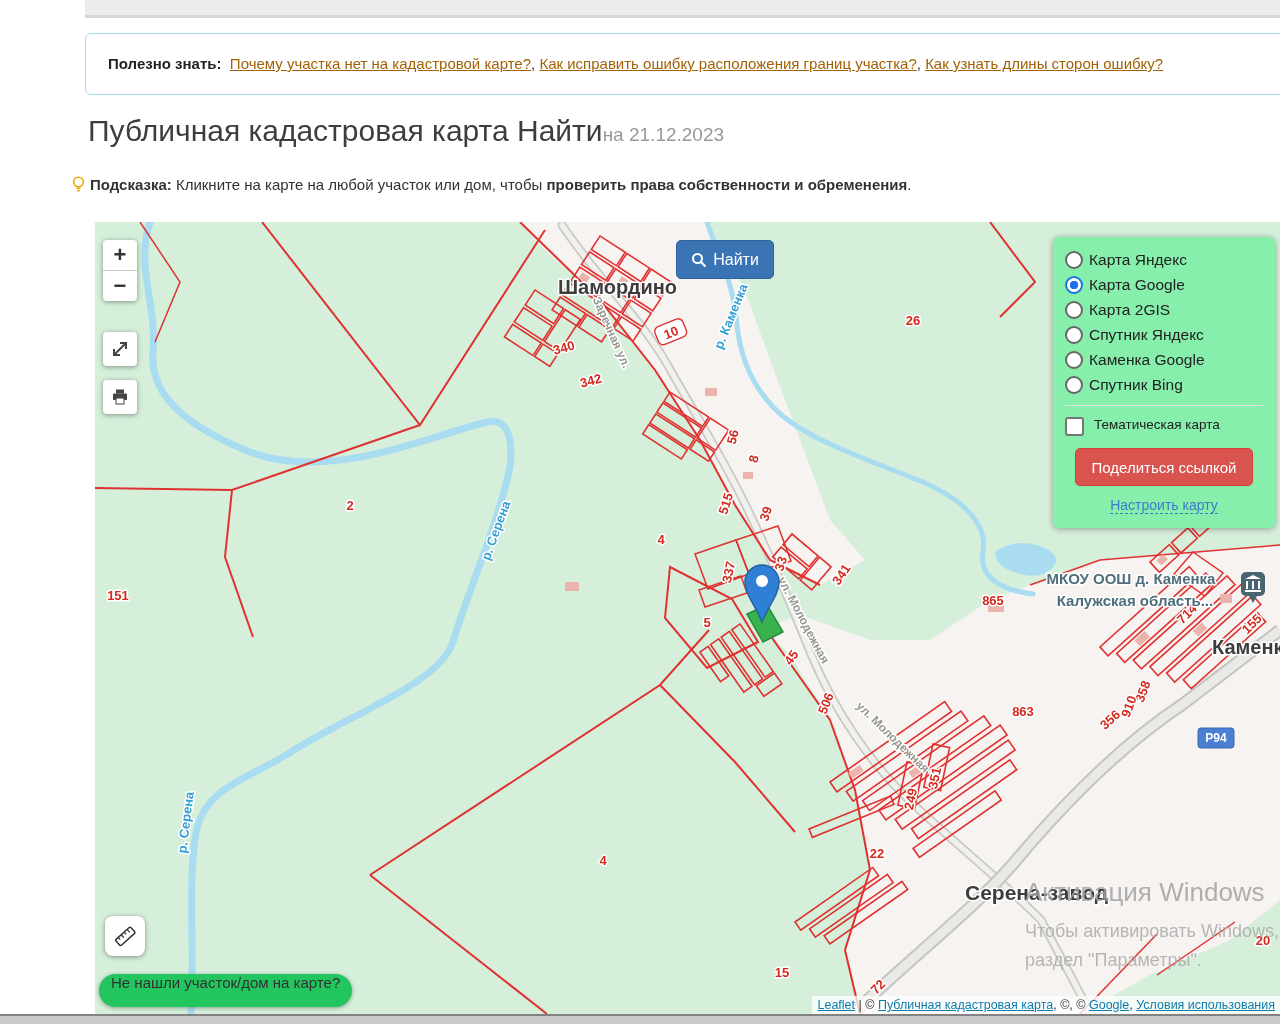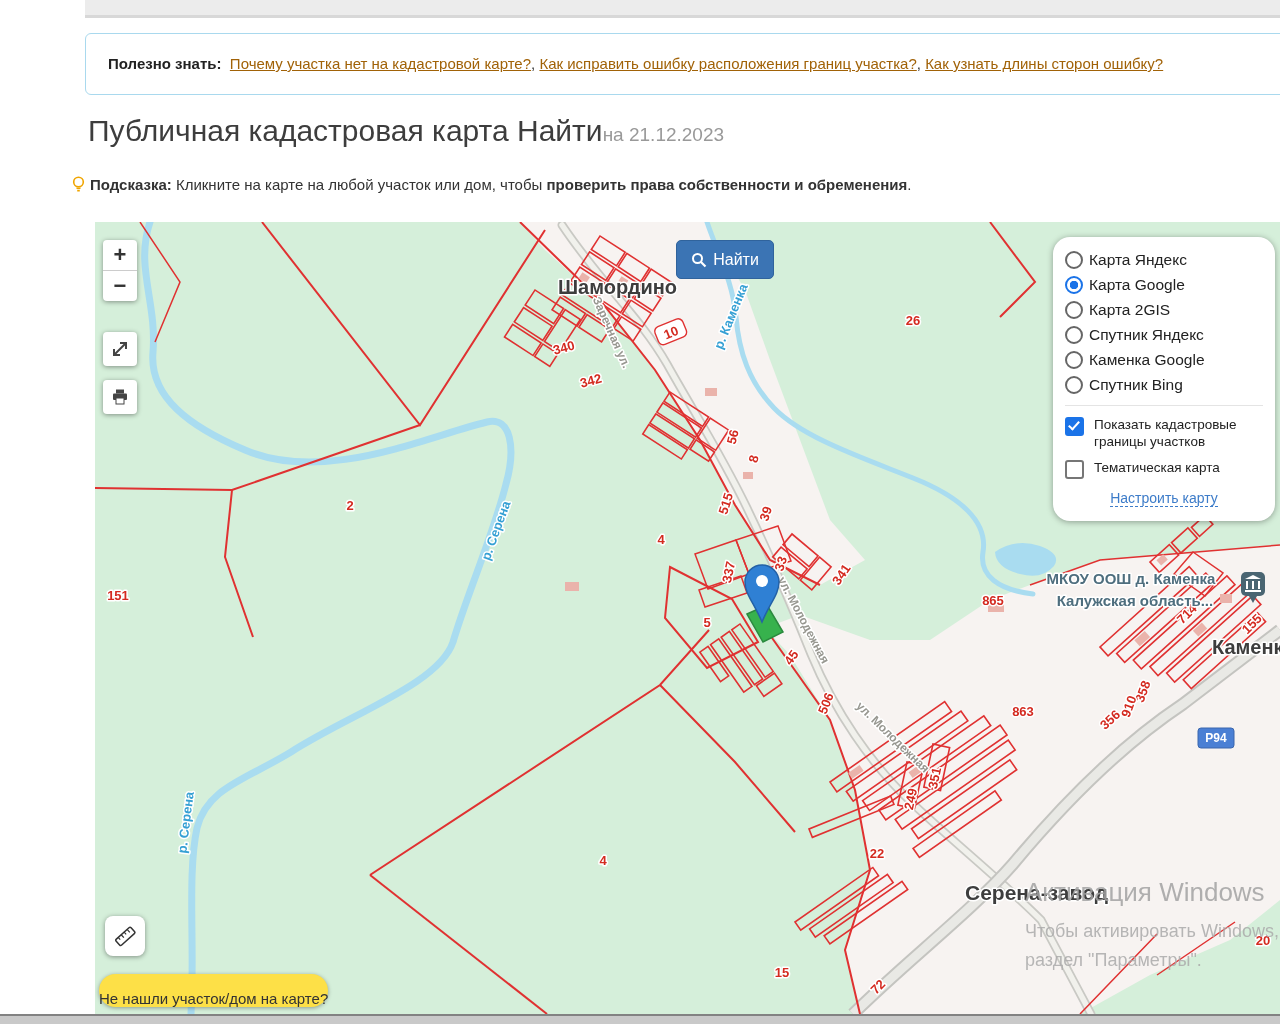--- a/index.html
+++ b/index.html
@@ -28,37 +28,37 @@
   #zoombox .zb:first-child{border-bottom:1px solid #ccc;}
   #fsbtn{left:8px;top:110px;width:34px;height:34px;}
   #prbtn{left:8px;top:158px;width:34px;height:34px;}
   #measure{left:10px;top:694px;width:40px;height:40px;border-radius:8px;}
   #searchwrap{position:absolute;left:57px;top:18px;}
   #searchinput{width:492px;height:33px;border:1px solid #bbb;border-radius:4px;font-size:16px;color:#666;
     padding:0 10px;font-family:"Liberation Sans",sans-serif;outline:none;}
   #findbtn{position:absolute;left:581px;top:18px;width:96px;height:37px;background:#3b74b4;border:1px solid #30639c;
     border-radius:5px;color:#fff;font-size:16px;display:flex;align-items:center;justify-content:center;gap:6px;cursor:pointer;}
   
-  #panel{position:absolute;left:958px;top:15px;width:222px;background:#ffffff;border-radius:17px;
+  #panel{position:absolute;left:958px;top:15px;width:222px;background:#86efac;border-radius:6px;
     box-shadow:0 1px 6px rgba(0,0,0,.35);padding:10px 12px 12px 12px;box-sizing:border-box;}
   #panel .row{display:flex;align-items:center;height:25px;font-size:15.5px;color:#222;cursor:pointer;}
   .radio{width:14px;height:14px;border:2px solid #666;border-radius:50%;margin-right:6px;flex:none;background:#fff;}
   .radio.sel{border-color:#1a73e8;background:radial-gradient(circle,#1a73e8 0 4px,#fff 4.5px);}
   #panel .div{border-top:1px solid #e4e4e4;margin:8px 0 10px 0;}
   #panel .crow{display:flex;align-items:flex-start;font-size:13.5px;color:#222;margin-bottom:9px;cursor:pointer;line-height:17px;}
   .cb{width:15px;height:15px;border:2px solid #767676;border-radius:3px;background:#fff;flex:none;margin-right:10px;position:relative;margin-top:1px;}
   .cb.on{background:#1a73e8;border-color:#1a73e8;}
   .cb.on::after{content:"";position:absolute;left:4px;top:0px;width:4px;height:9px;border:solid #fff;border-width:0 2px 2px 0;transform:rotate(42deg);}
   #sharebtn{display:block;margin:12px auto 0 auto;width:178px;height:38px;background:#d9534f;border:1px solid #d43f3a;
     border-radius:5px;color:#fff;font-size:15px;font-family:"Liberation Sans",sans-serif;cursor:pointer;}
   #cfglink{display:block;margin:11px auto 2px auto;width:fit-content;color:#3d7cc9;font-size:14px;
     border-bottom:1px dashed #3d7cc9;cursor:pointer;}
   
-  #notfound{position:absolute;left:4px;top:752px;height:33px;background:#fde047;border-radius:17px;
-    box-shadow:0 1px 4px rgba(0,0,0,.35);display:flex;align-items:flex-end;padding:0 0;font-size:15px;color:#333;cursor:pointer;}
+  #notfound{position:absolute;left:4px;top:752px;height:33px;background:#22c55e;border-radius:17px;
+    box-shadow:0 1px 4px rgba(0,0,0,.35);display:flex;align-items:flex-start;padding:0 12px;font-size:15px;color:#333;cursor:pointer;}
   
   #attrib{position:absolute;right:0;bottom:0;background:rgba(255,255,255,.75);font-size:12.5px;color:#333;
     padding:2px 5px;white-space:nowrap;}
   #attrib a{color:#0c7cac;text-decoration:underline;cursor:pointer;}
   
   #wm{position:absolute;left:930px;top:655px;width:420px;color:#a3a3a3;opacity:.85;pointer-events:none;}
   #wm .w1{font-size:26px;margin-bottom:9px;}
   #wm .w2{font-size:18px;line-height:29px;color:#ababab;white-space:nowrap;}
   
   text{font-family:"Liberation Sans",sans-serif;}
@@ -376,37 +376,37 @@
     <div class="row">
         <span class="radio"></span>
         <span>Каменка Google</span>
       </div>
     <div class="row">
         <span class="radio"></span>
         <span>Спутник Bing</span>
       </div>
     <div class="div"></div>
     <div class="crow">
-        <span class="cb on"></span>
-        <span>Показать кадастровые границы участков</span>
-      </div>
-    <div class="crow">
         <span class="cb"></span>
         <span>Тематическая карта</span>
       </div>
+    <button id="sharebtn">Поделиться ссылкой</button>
     <span id="cfglink">Настроить карту</span>
   </div>
 
   <div id="measure" class="lbtn">
     <svg width="22" height="22" viewBox="0 0 22 22">
       <g transform="rotate(-42 11 11)">
         <rect x="1" y="7.5" width="20" height="8" rx="1.5" fill="#fff" stroke="#333" stroke-width="1.5"></rect>
         <path d="M5 7.5 v3 M9 7.5 v4 M13 7.5 v3 M17 7.5 v4" stroke="#333" stroke-width="1.2"></path>
       </g>
     </svg>
   </div>
   <div id="notfound">
       <span>Не нашли участок/дом на карте?</span>
     </div>
 
+  <div id="attrib">
+    <a>Leaflet</a><span> | © </span><a>Публичная кадастровая карта</a><span>, ©, © </span><a>Google</a><span>, </span><a>Условия использования</a>
+  </div>
 </div>
 
 <div id="bottomstrip" class="abs"></div>
 
 </body></html>

